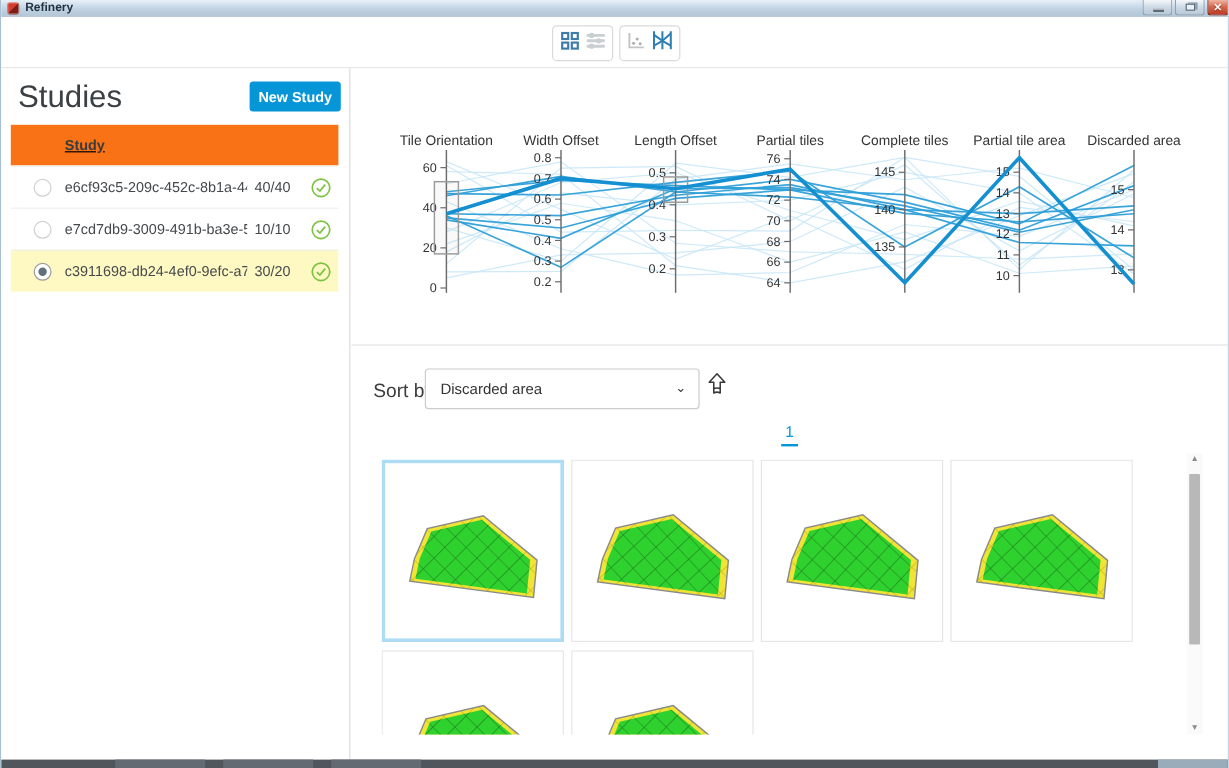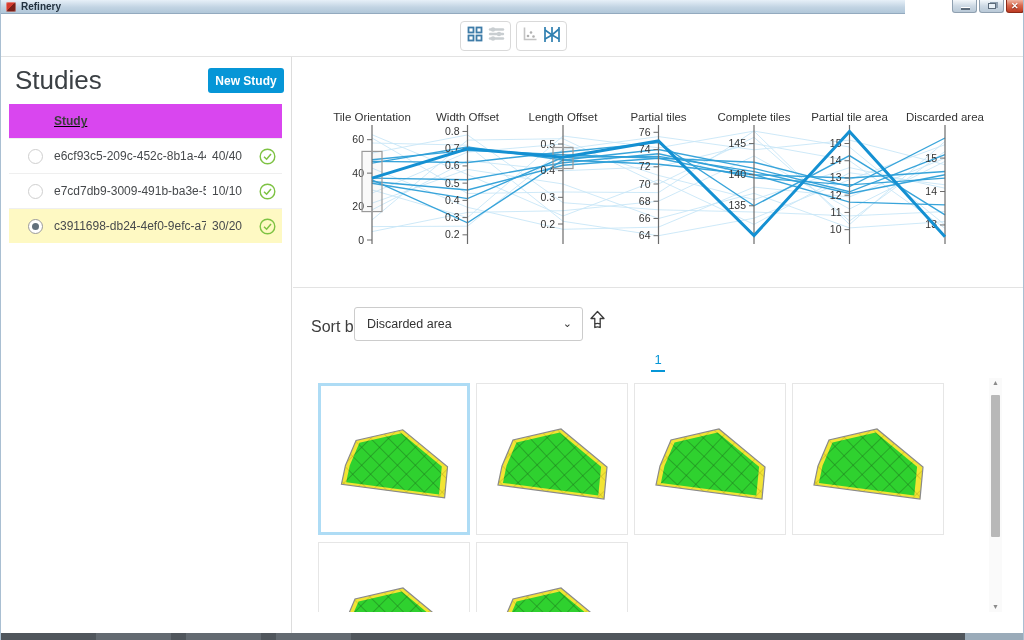--- a/index.html
+++ b/index.html
@@ -1,19 +1,19 @@
 <!DOCTYPE html>
 <html><head>
 <meta charset="utf-8">
 <style>
   html,body{margin:0;padding:0;background:#fff;}
   *{box-sizing:border-box;font-family:"Liberation Sans",sans-serif;}
   #app{position:relative;width:1024px;height:640px;background:#fff;overflow:hidden;border-left:1px solid #a9bfd2;border-right:1px solid #a9bfd2;}
   
-  .titlebar{position:absolute;left:0;top:0;width:904px;height:14px;
+  .titlebar{position:absolute;left:0;top:0;width:1024px;height:14px;
     background:linear-gradient(#e7f0f8,#c2d4e3 55%,#b1c7d9);border-bottom:1px solid #93aabf;}
   .app-icon{position:absolute;left:5px;top:2px;width:10px;height:10px;
     background:linear-gradient(135deg,#d43b2f 0 50%,#7a1f18 50% 100%);border-radius:2px;box-shadow:inset 0 0 0 1px rgba(255,255,255,.35);}
   .title-text{position:absolute;left:20px;top:1px;font-size:10px;font-weight:bold;color:#233240;}
   .win-btn{position:absolute;top:0;height:13px;border:1px solid #8fa0b0;border-top:none;border-radius:0 0 3px 3px;
     background:linear-gradient(#f4f8fb,#cdd9e4 50%,#b9c9d7);}
   .win-btn.min{left:951px;width:25px;}
   .win-btn.max{left:978px;width:25px;}
   .win-btn.close{left:1005px;width:18px;background:linear-gradient(#f0b5a3,#d96a4f 45%,#bd3a22);border-color:#8c2a18;}
   .glyph-min{position:absolute;left:8px;top:7px;width:9px;height:3px;background:#5c6b7a;box-shadow:inset 0 1px 0 #fff;}
@@ -23,21 +23,21 @@
   .toolbar{position:absolute;left:0;top:14px;width:1024px;height:43px;background:#fff;border-bottom:1px solid #e3e3e3;}
   .tb-group{position:absolute;top:7px;height:30px;background:#fff;border:1px solid #d9d9d9;border-radius:4px;display:flex;align-items:center;justify-content:center;gap:5px;}
   .tb-group.g1{left:459px;width:51px;}
   .tb-group.g2{left:515px;width:51px;}
   
   .left-panel{position:absolute;left:0;top:57px;width:291px;height:576px;background:#fff;border-right:1px solid #ddd;}
   .studies-title{position:absolute;left:14px;top:8px;font-size:26px;color:#3b4044;}
   .new-study-btn{position:absolute;left:207px;top:11px;width:76px;height:25px;background:#0696D7;color:#fff;
     font-size:12px;font-weight:bold;border:none;border-radius:3px;display:flex;align-items:center;justify-content:center;cursor:pointer;}
   .study-table{position:absolute;left:8px;top:47px;width:273px;}
-  .study-table .thead{height:34px;background:#d946ef;display:flex;align-items:center;text-decoration:underline;}
+  .study-table .thead{height:34px;background:#f97316;display:flex;align-items:center;text-decoration:underline;}
   .study-table .thead span{margin-left:45px;font-size:12px;font-weight:bold;color:#3b3b3b;}
   .study-row{position:relative;height:35px;border-top:1px solid #efefef;display:flex;align-items:center;background:#fff;}
   .study-row.selected{background:#fef9c3;}
   .radio{position:absolute;left:19px;width:15px;height:15px;border:1px solid #cfcfcf;border-radius:50%;background:#fff;}
   .radio.checked{border-color:#9a9a9a;}
   .radio.checked::after{content:"";position:absolute;left:3px;top:3px;width:7px;height:7px;border-radius:50%;background:#61707c;}
   .study-id{position:absolute;left:45px;width:152px;font-size:12px;color:#46494c;white-space:nowrap;overflow:hidden;}
   .study-progress{position:absolute;left:203px;font-size:12px;color:#46494c;}
   .study-status{position:absolute;left:250px;top:9px;}
   

